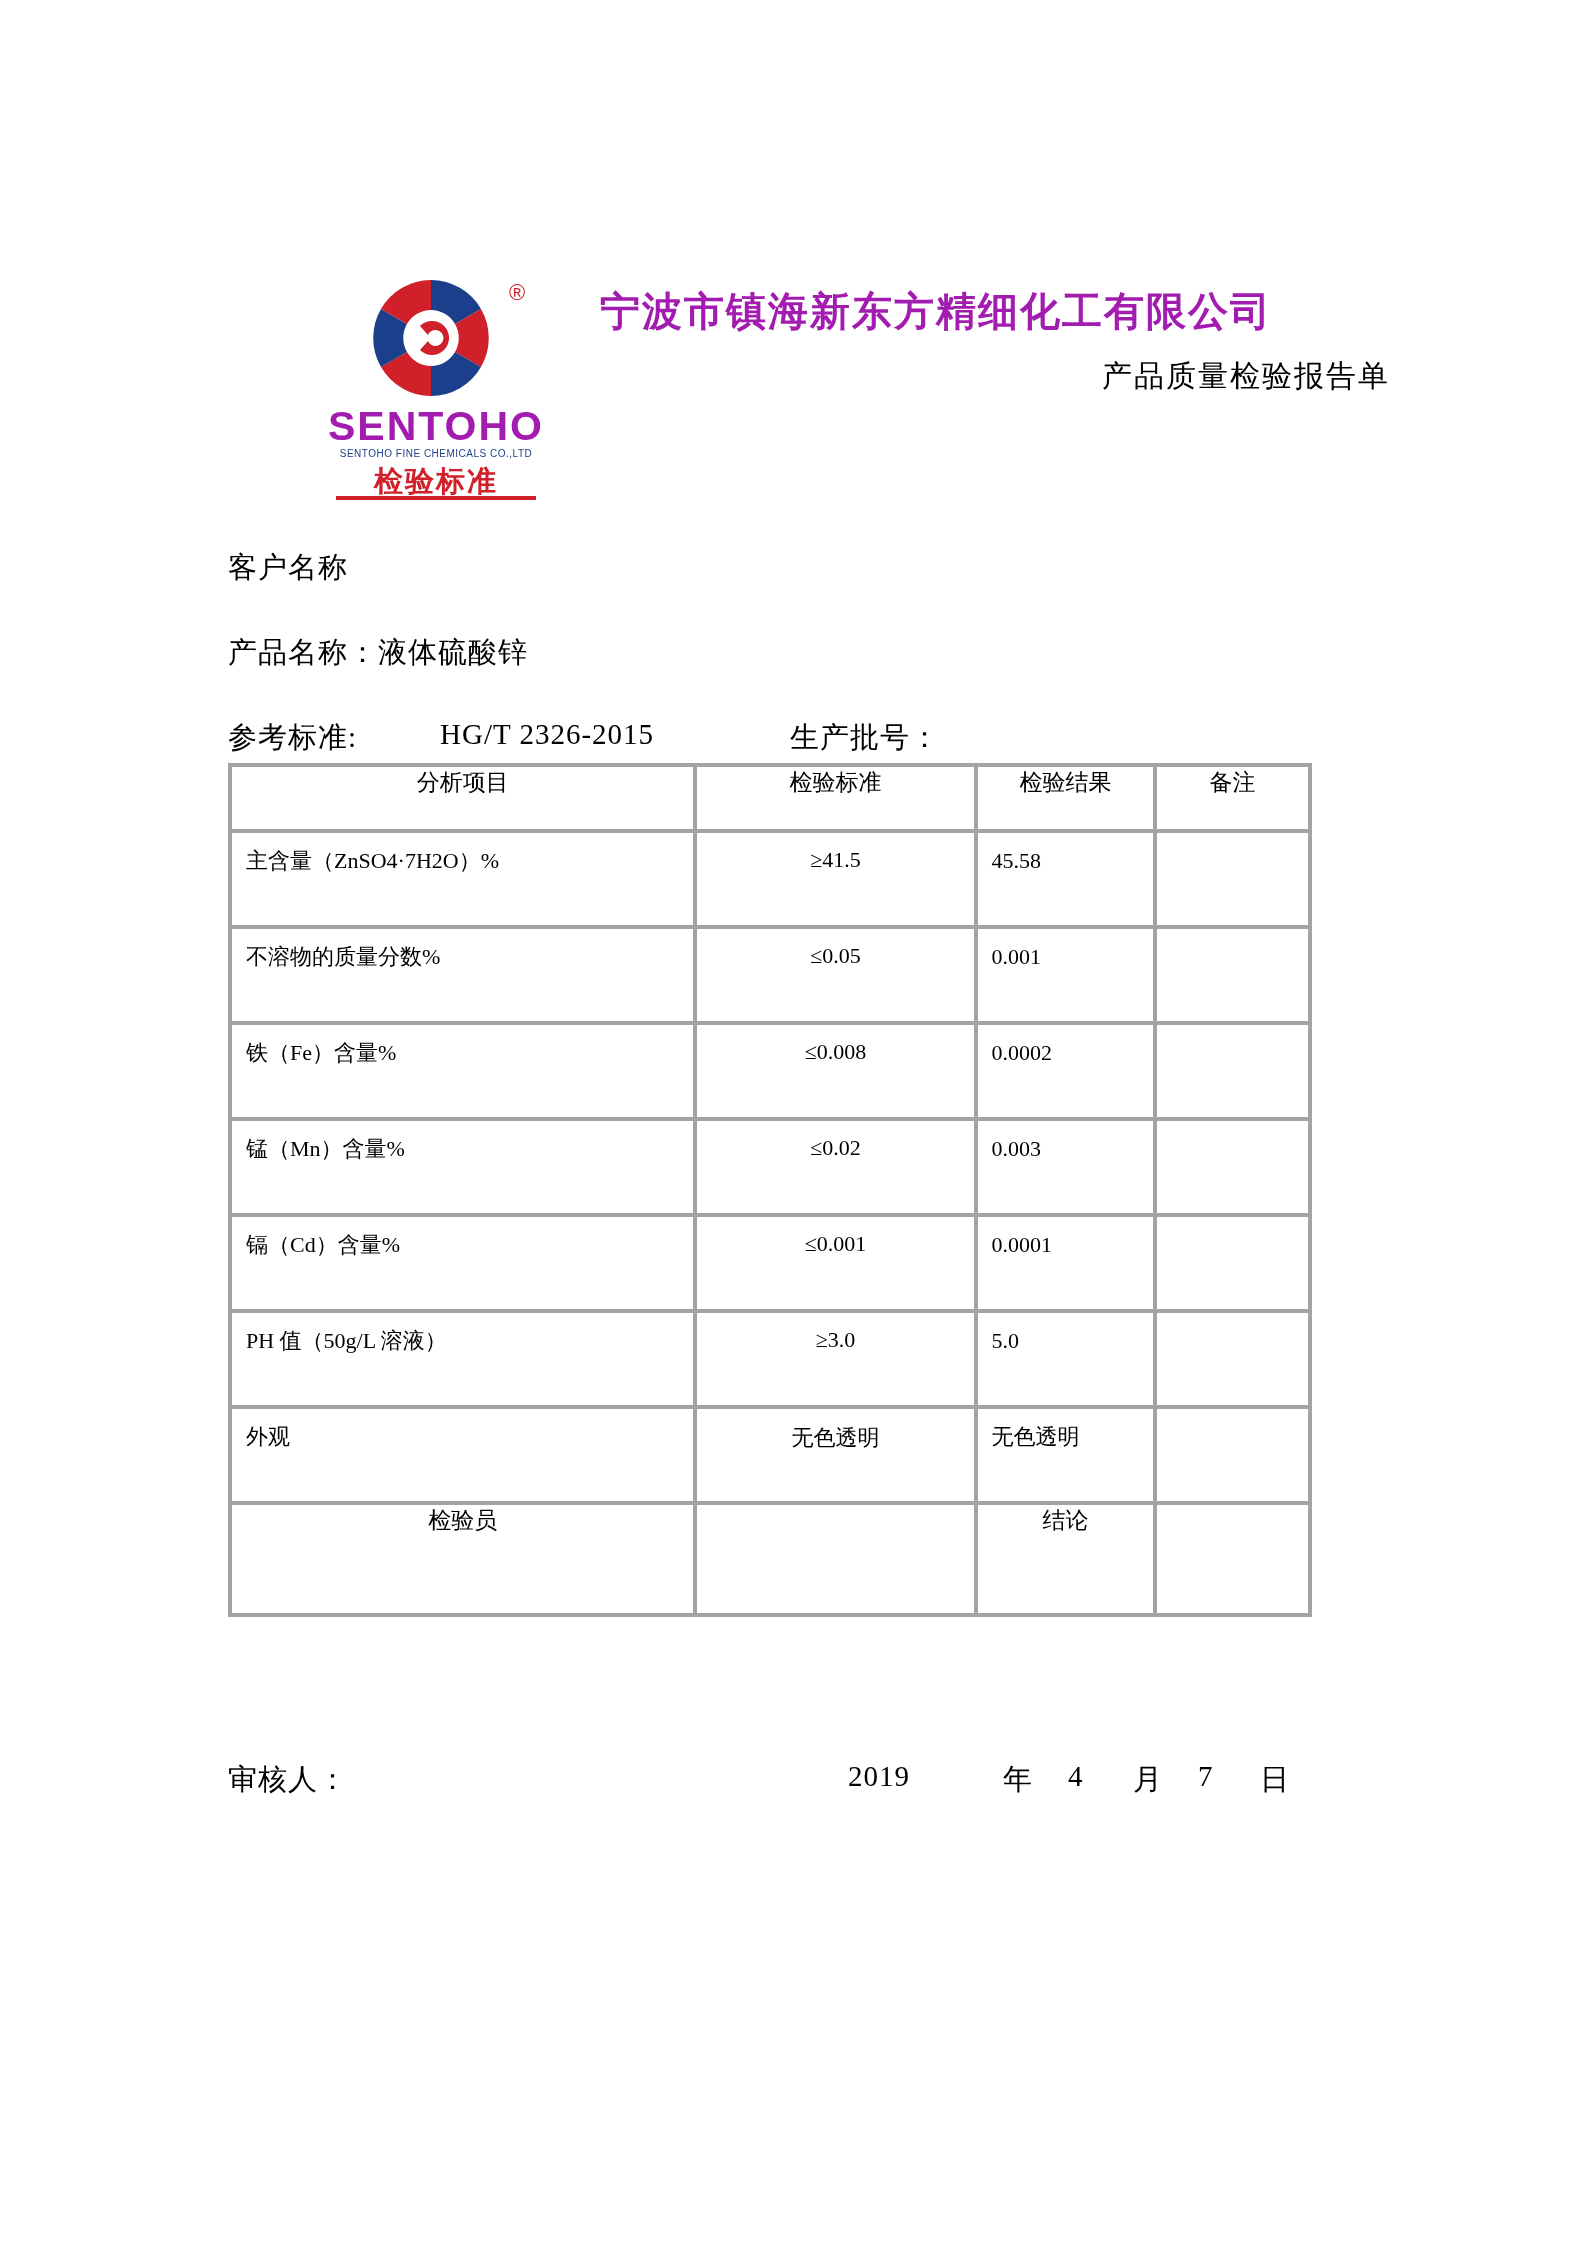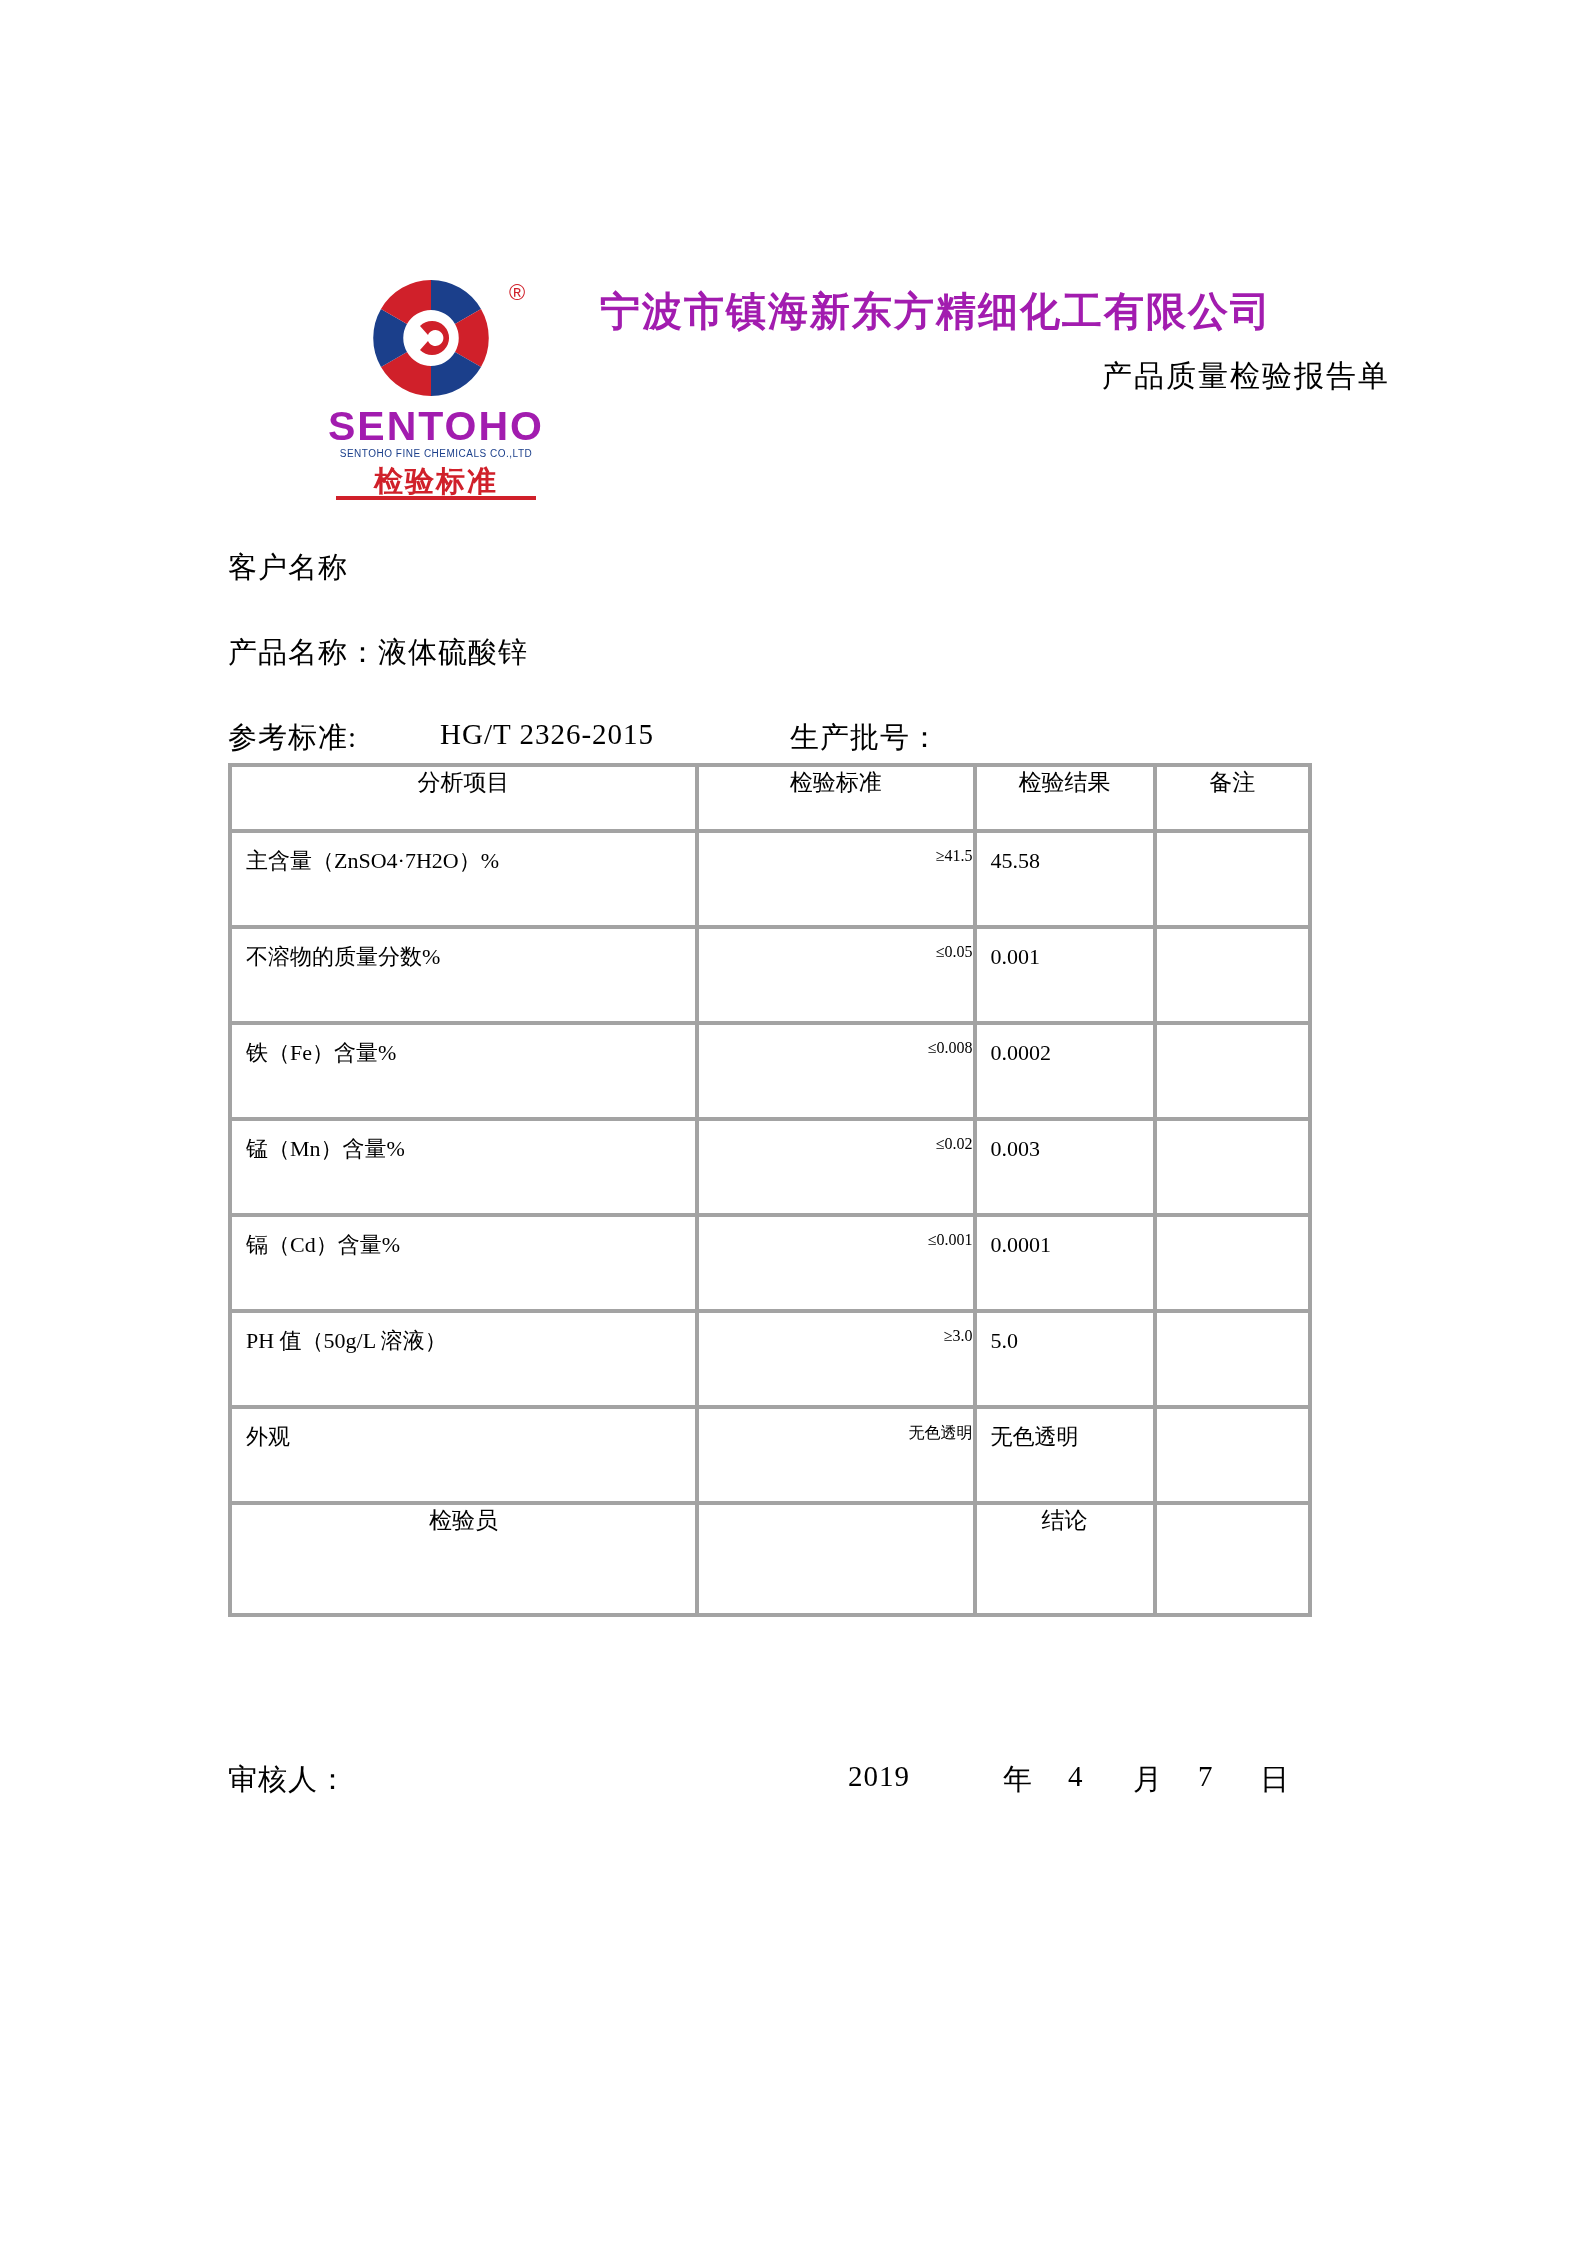--- a/index.html
+++ b/index.html
@@ -154,22 +154,22 @@
     font-size: 23px;
   }
   .data-row td { height: 92px; }
   .cell-pad {
     padding: 14px 0 0 14px;
     font-size: 22px;
     line-height: 1.3;
   }
   .cell-pad-center {
     padding: 14px 0 0 0;
-    text-align: right;
-    font-size: 16px;
+    text-align: center;
+    font-size: 22px;
   }
   .foot-row td {
     height: 108px;
     text-align: center;
     vertical-align: middle;
     font-size: 23px;
   }
   .sub-left { width: 202px; }
   .sub-right { width: 332px; }
 

